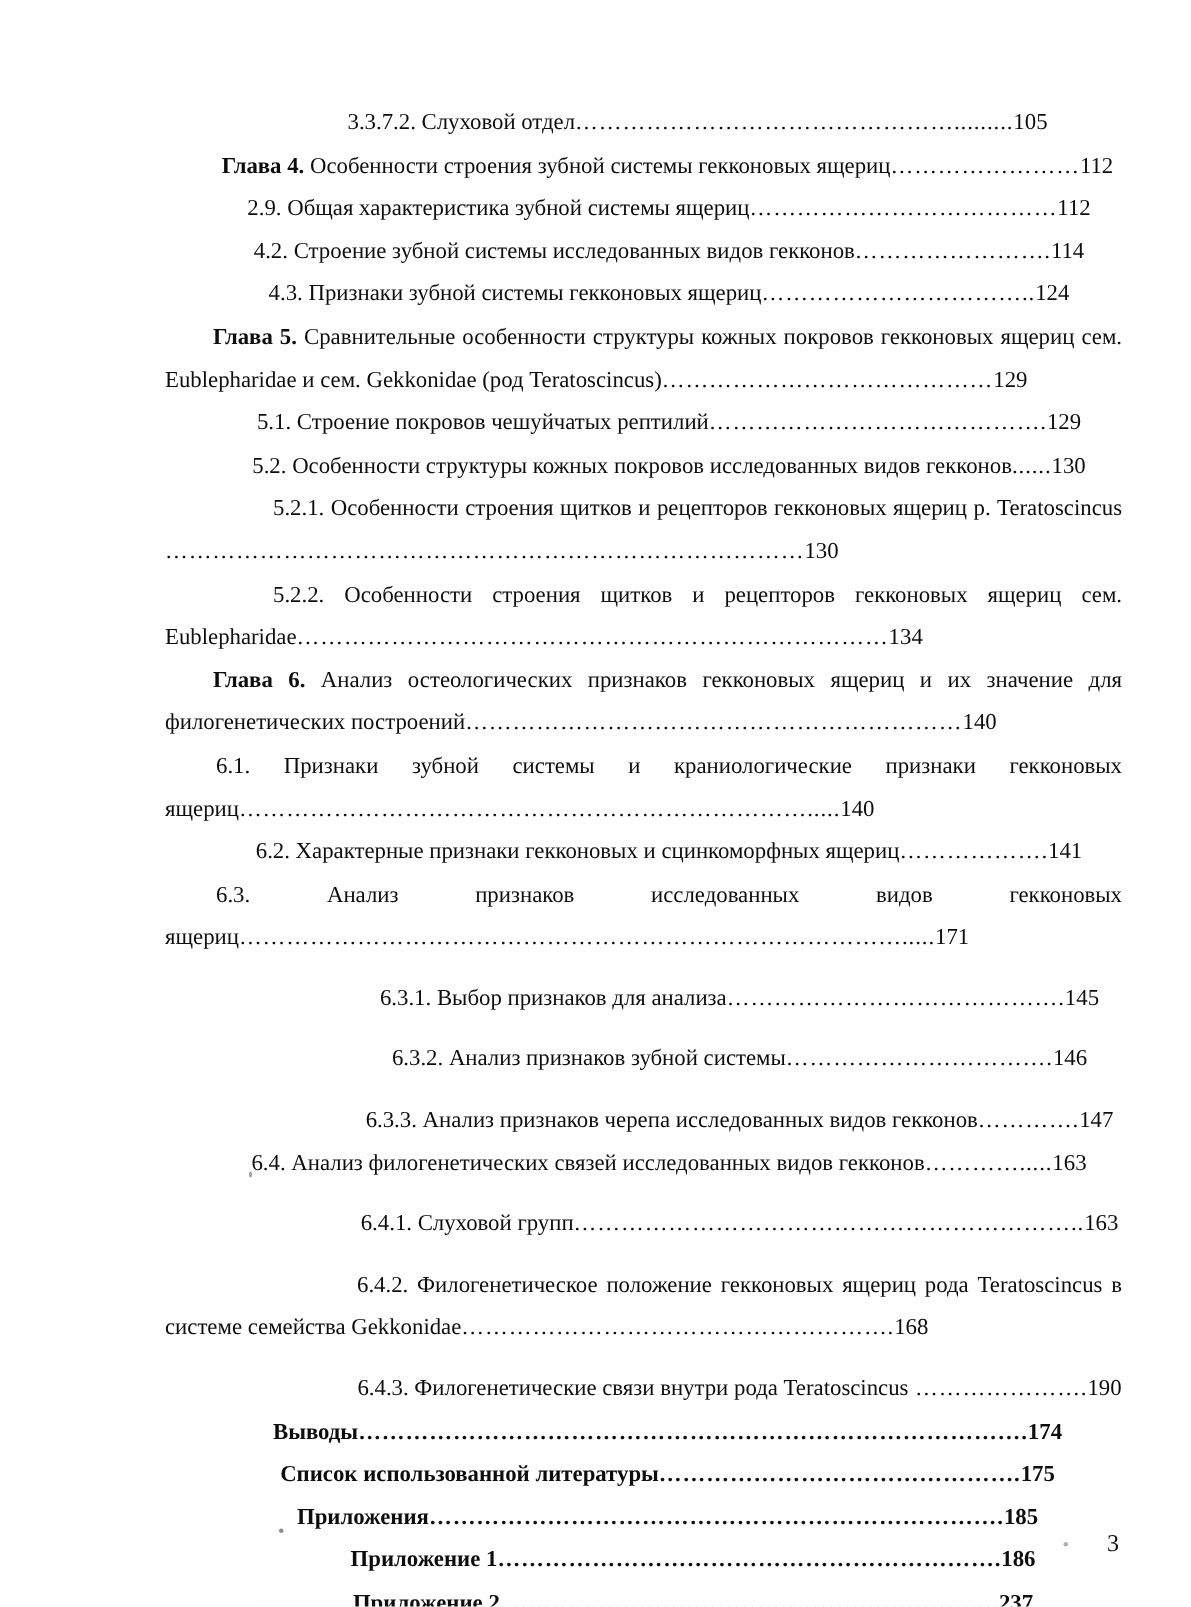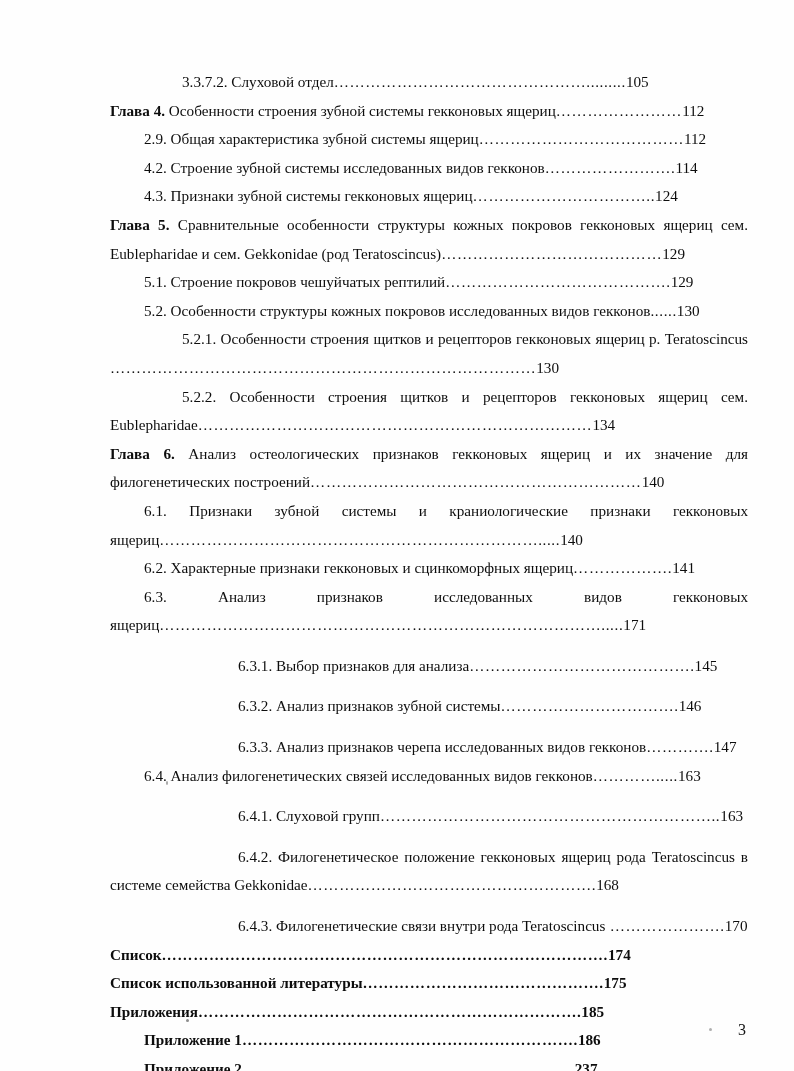--- a/index.html
+++ b/index.html
@@ -35,22 +35,22 @@
     text-align: justify;
     text-justify: inter-word;
     margin: 0;
     word-spacing: 0px;
     hyphens: manual;
   }
   .entry.lvl0 { text-indent: 0; }
   .entry.lvl1 { text-indent: 34px; }
   .entry.lvl2 { text-indent: 72px; }
   .entry.lvl3 { text-indent: 128px; margin-top: 12px; }
-  .entry.tight { text-align: left; }
-  .entry.bold, .entry .bold { font-weight: bold; }
+  .entry.tight { text-align: center; }
+  .entry.bold, .entry .bold { font-weight: bold; margin-left: 32px; }
   .entry .ital { }
   .leader {
     letter-spacing: 0.6px;
   }
   .pg { white-space: nowrap; }
 
   
   .speck {
     position: absolute;
     background: #8d8d8d;
@@ -88,22 +88,22 @@
       <p class="entry lvl0"><span class="bold">Глава 6.</span> <span>Анализ остеологических признаков гекконовых ящериц и их значение для филогенетических построений</span><span class="leader">………………………………………………………</span><span class="pg">140</span></p>
       <p class="entry lvl1"><span>6.1.</span> <span>Признаки зубной системы и краниологические признаки гекконовых ящериц</span><span class="leader">……………………………………………………………….....</span><span class="pg">140</span></p>
       <p class="entry lvl1 tight"><span>6.2.</span> <span>Характерные признаки гекконовых и сцинкоморфных ящериц</span><span class="leader">……………….</span><span class="pg">141</span></p>
       <p class="entry lvl1"><span>6.3.</span> <span>Анализ признаков исследованных видов гекконовых ящериц</span><span class="leader">………………………………………………………………………….....</span><span class="pg">171</span></p>
       <p class="entry lvl3 tight"><span>6.3.1.</span> <span>Выбор признаков для анализа</span><span class="leader">…………………………………….</span><span class="pg">145</span></p>
       <p class="entry lvl3 tight"><span>6.3.2.</span> <span>Анализ признаков зубной системы</span><span class="leader">…………………………….</span><span class="pg">146</span></p>
       <p class="entry lvl3 tight"><span>6.3.3.</span> <span>Анализ признаков черепа исследованных видов гекконов</span><span class="leader">………….</span><span class="pg">147</span></p>
       <p class="entry lvl1 tight"><span>6.4.</span> <span>Анализ филогенетических связей исследованных видов гекконов</span><span class="leader">………….....</span><span class="pg">163</span></p>
       <p class="entry lvl3 tight"><span>6.4.1.</span> <span>Слуховой групп</span><span class="leader">………………………………………………………..</span><span class="pg">163</span></p>
       <p class="entry lvl3"><span>6.4.2.</span> <span>Филогенетическое положение  гекконовых ящериц рода <span class="ital">Teratoscincus</span> в системе семейства Gekkonidae</span><span class="leader">……………………………………………….</span><span class="pg">168</span></p>
-      <p class="entry lvl3 tight"><span>6.4.3.</span> <span>Филогенетические связи внутри рода <span class="ital">Teratoscincus</span></span><span class="leader"> ………………….</span><span class="pg">170</span></p>
-      <p class="entry lvl0 tight bold"><span>Список</span><span class="leader">………………………………………………………………………….</span><span class="pg">174</span></p>
+      <p class="entry lvl3 tight"><span>6.4.3.</span> <span>Филогенетические связи внутри рода <span class="ital">Teratoscincus</span></span><span class="leader"> ………………….</span><span class="pg">190</span></p>
+      <p class="entry lvl0 tight bold"><span>Выводы</span><span class="leader">………………………………………………………………………….</span><span class="pg">174</span></p>
       <p class="entry lvl0 tight bold"><span>Список использованной литературы</span><span class="leader">……………………………………….</span><span class="pg">175</span></p>
       <p class="entry lvl0 tight bold"><span>Приложения</span><span class="leader">……………………………………………………………….</span><span class="pg">185</span></p>
       <p class="entry lvl1 tight bold"><span>Приложение 1</span><span class="leader">……………………………………………………….</span><span class="pg">186</span></p>
       <p class="entry lvl1 tight bold"><span>Приложение 2.</span><span class="leader"> ……………………………………………………..</span><span class="pg">237</span></p>
     </div>
 
   <span class="speck a"></span>
   <span class="speck b"></span>
   <span class="speck c"></span>
 

